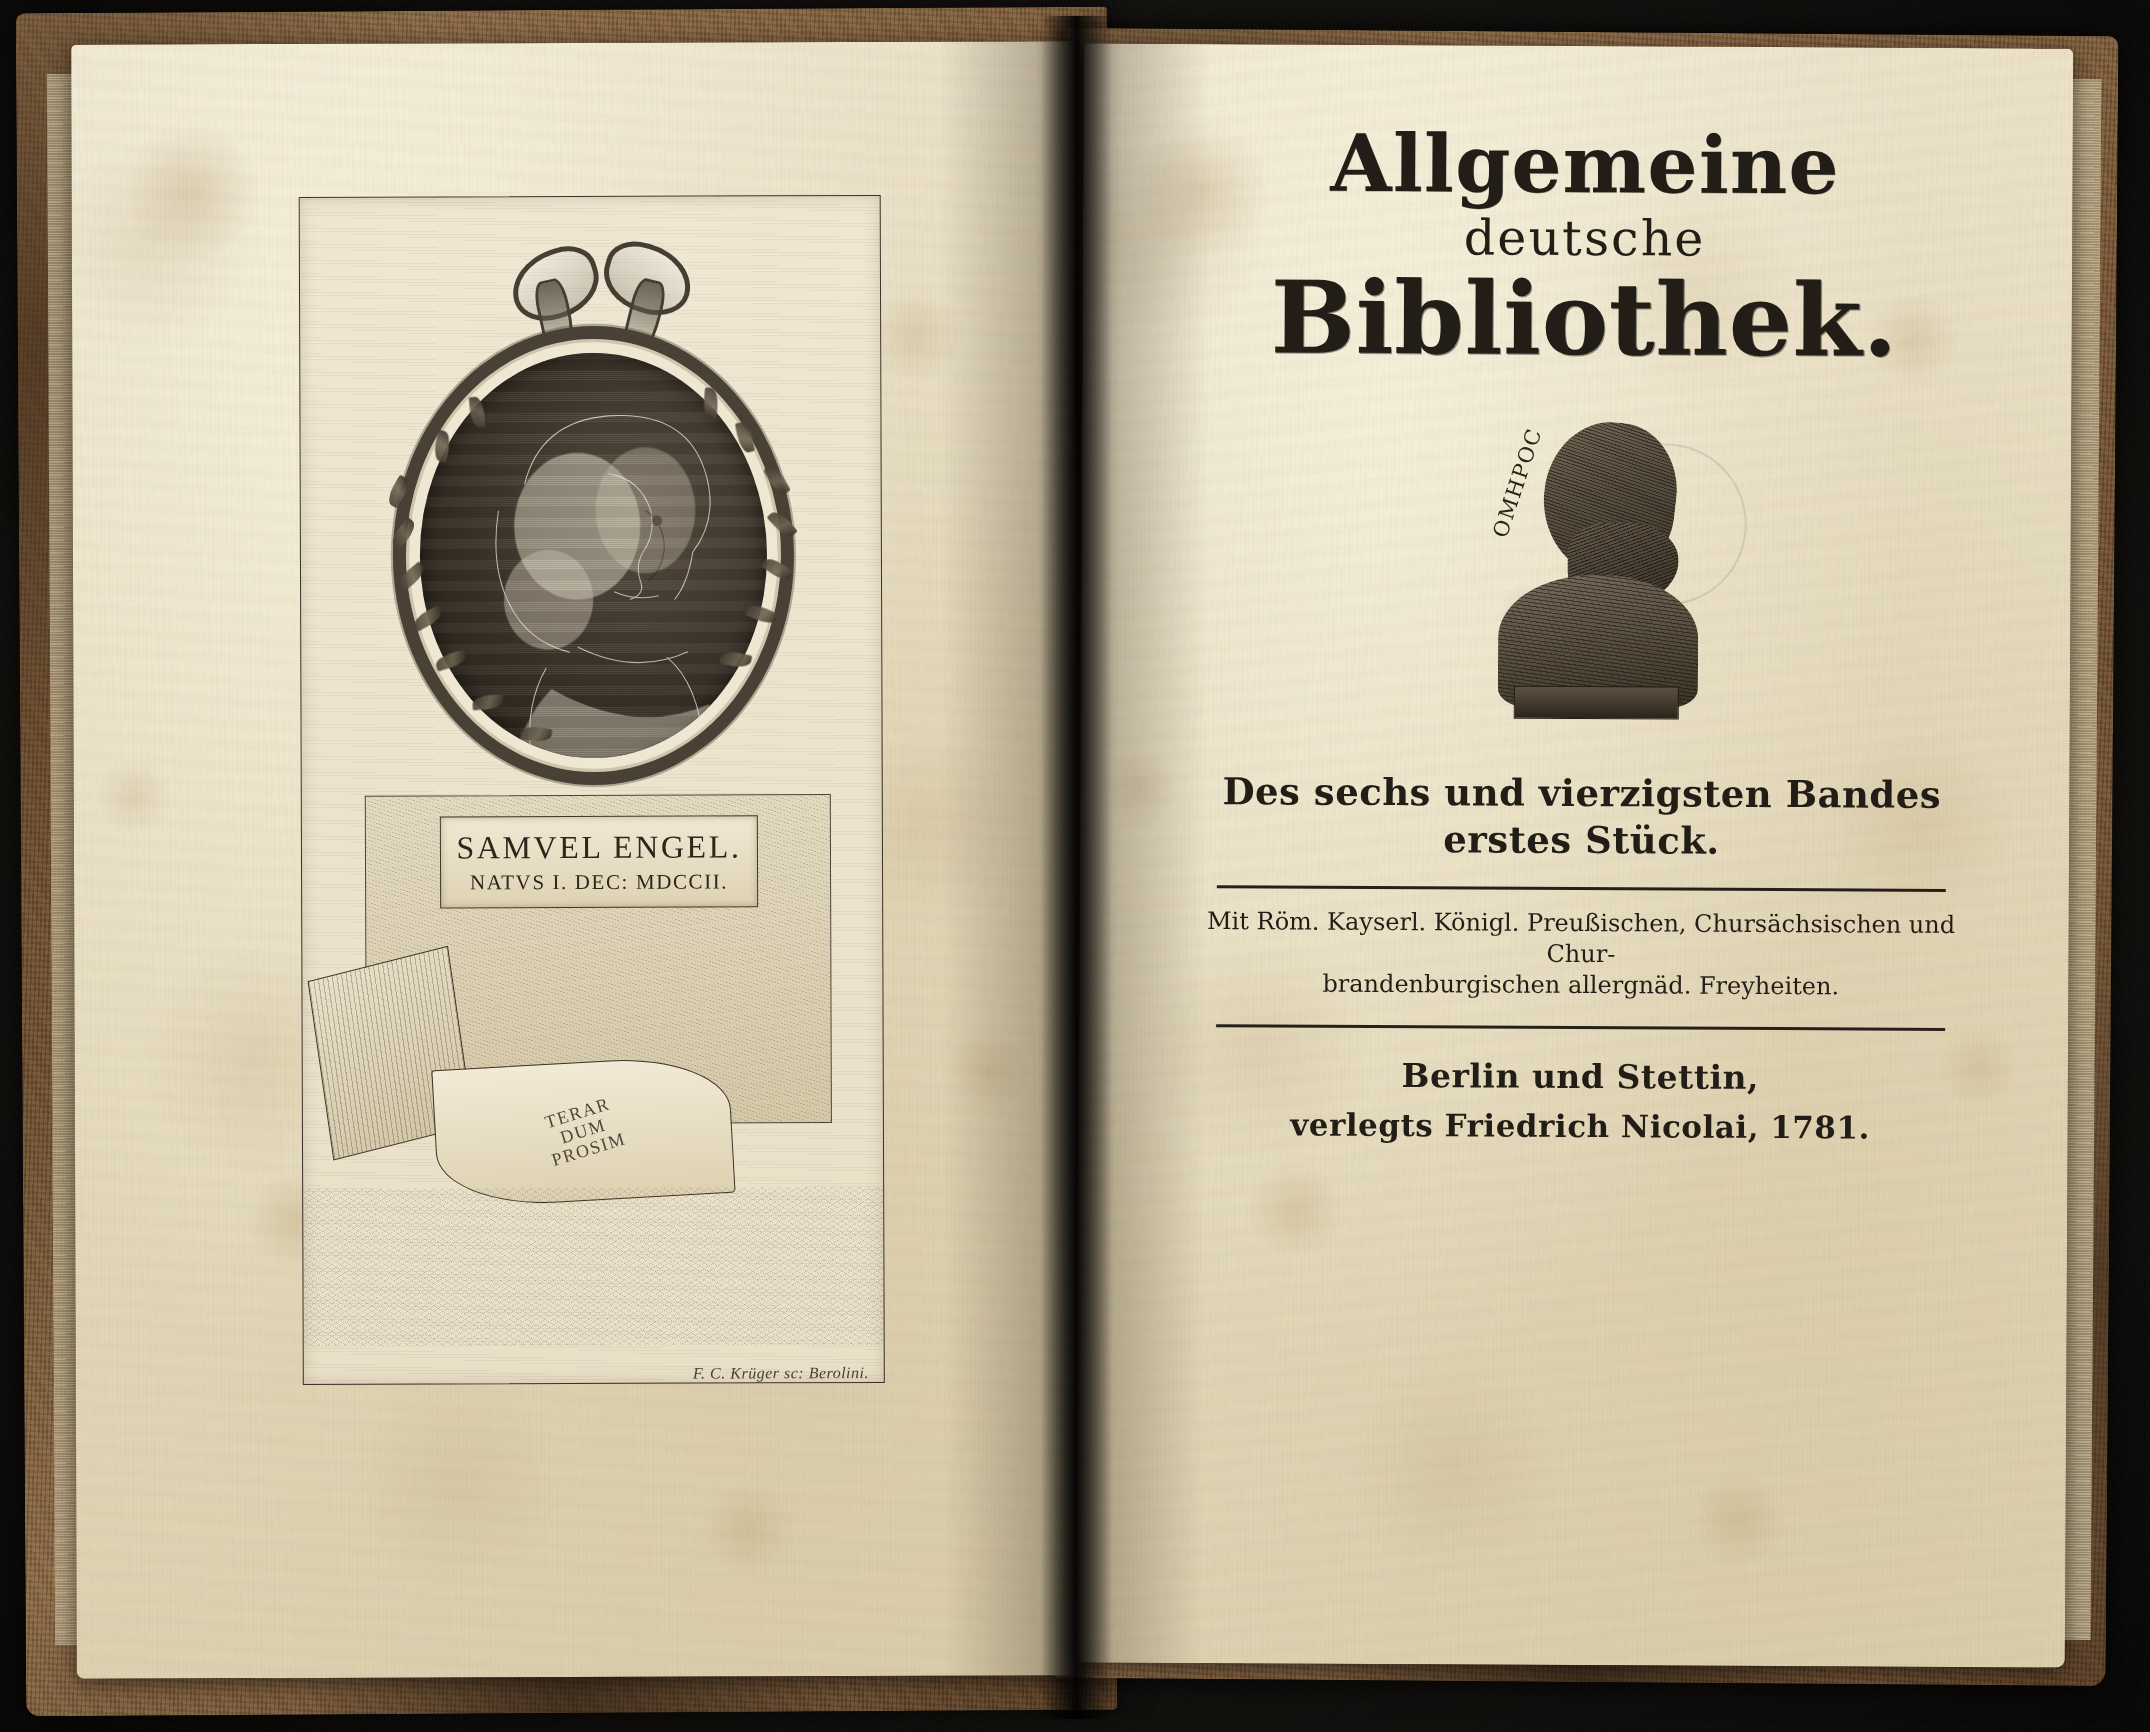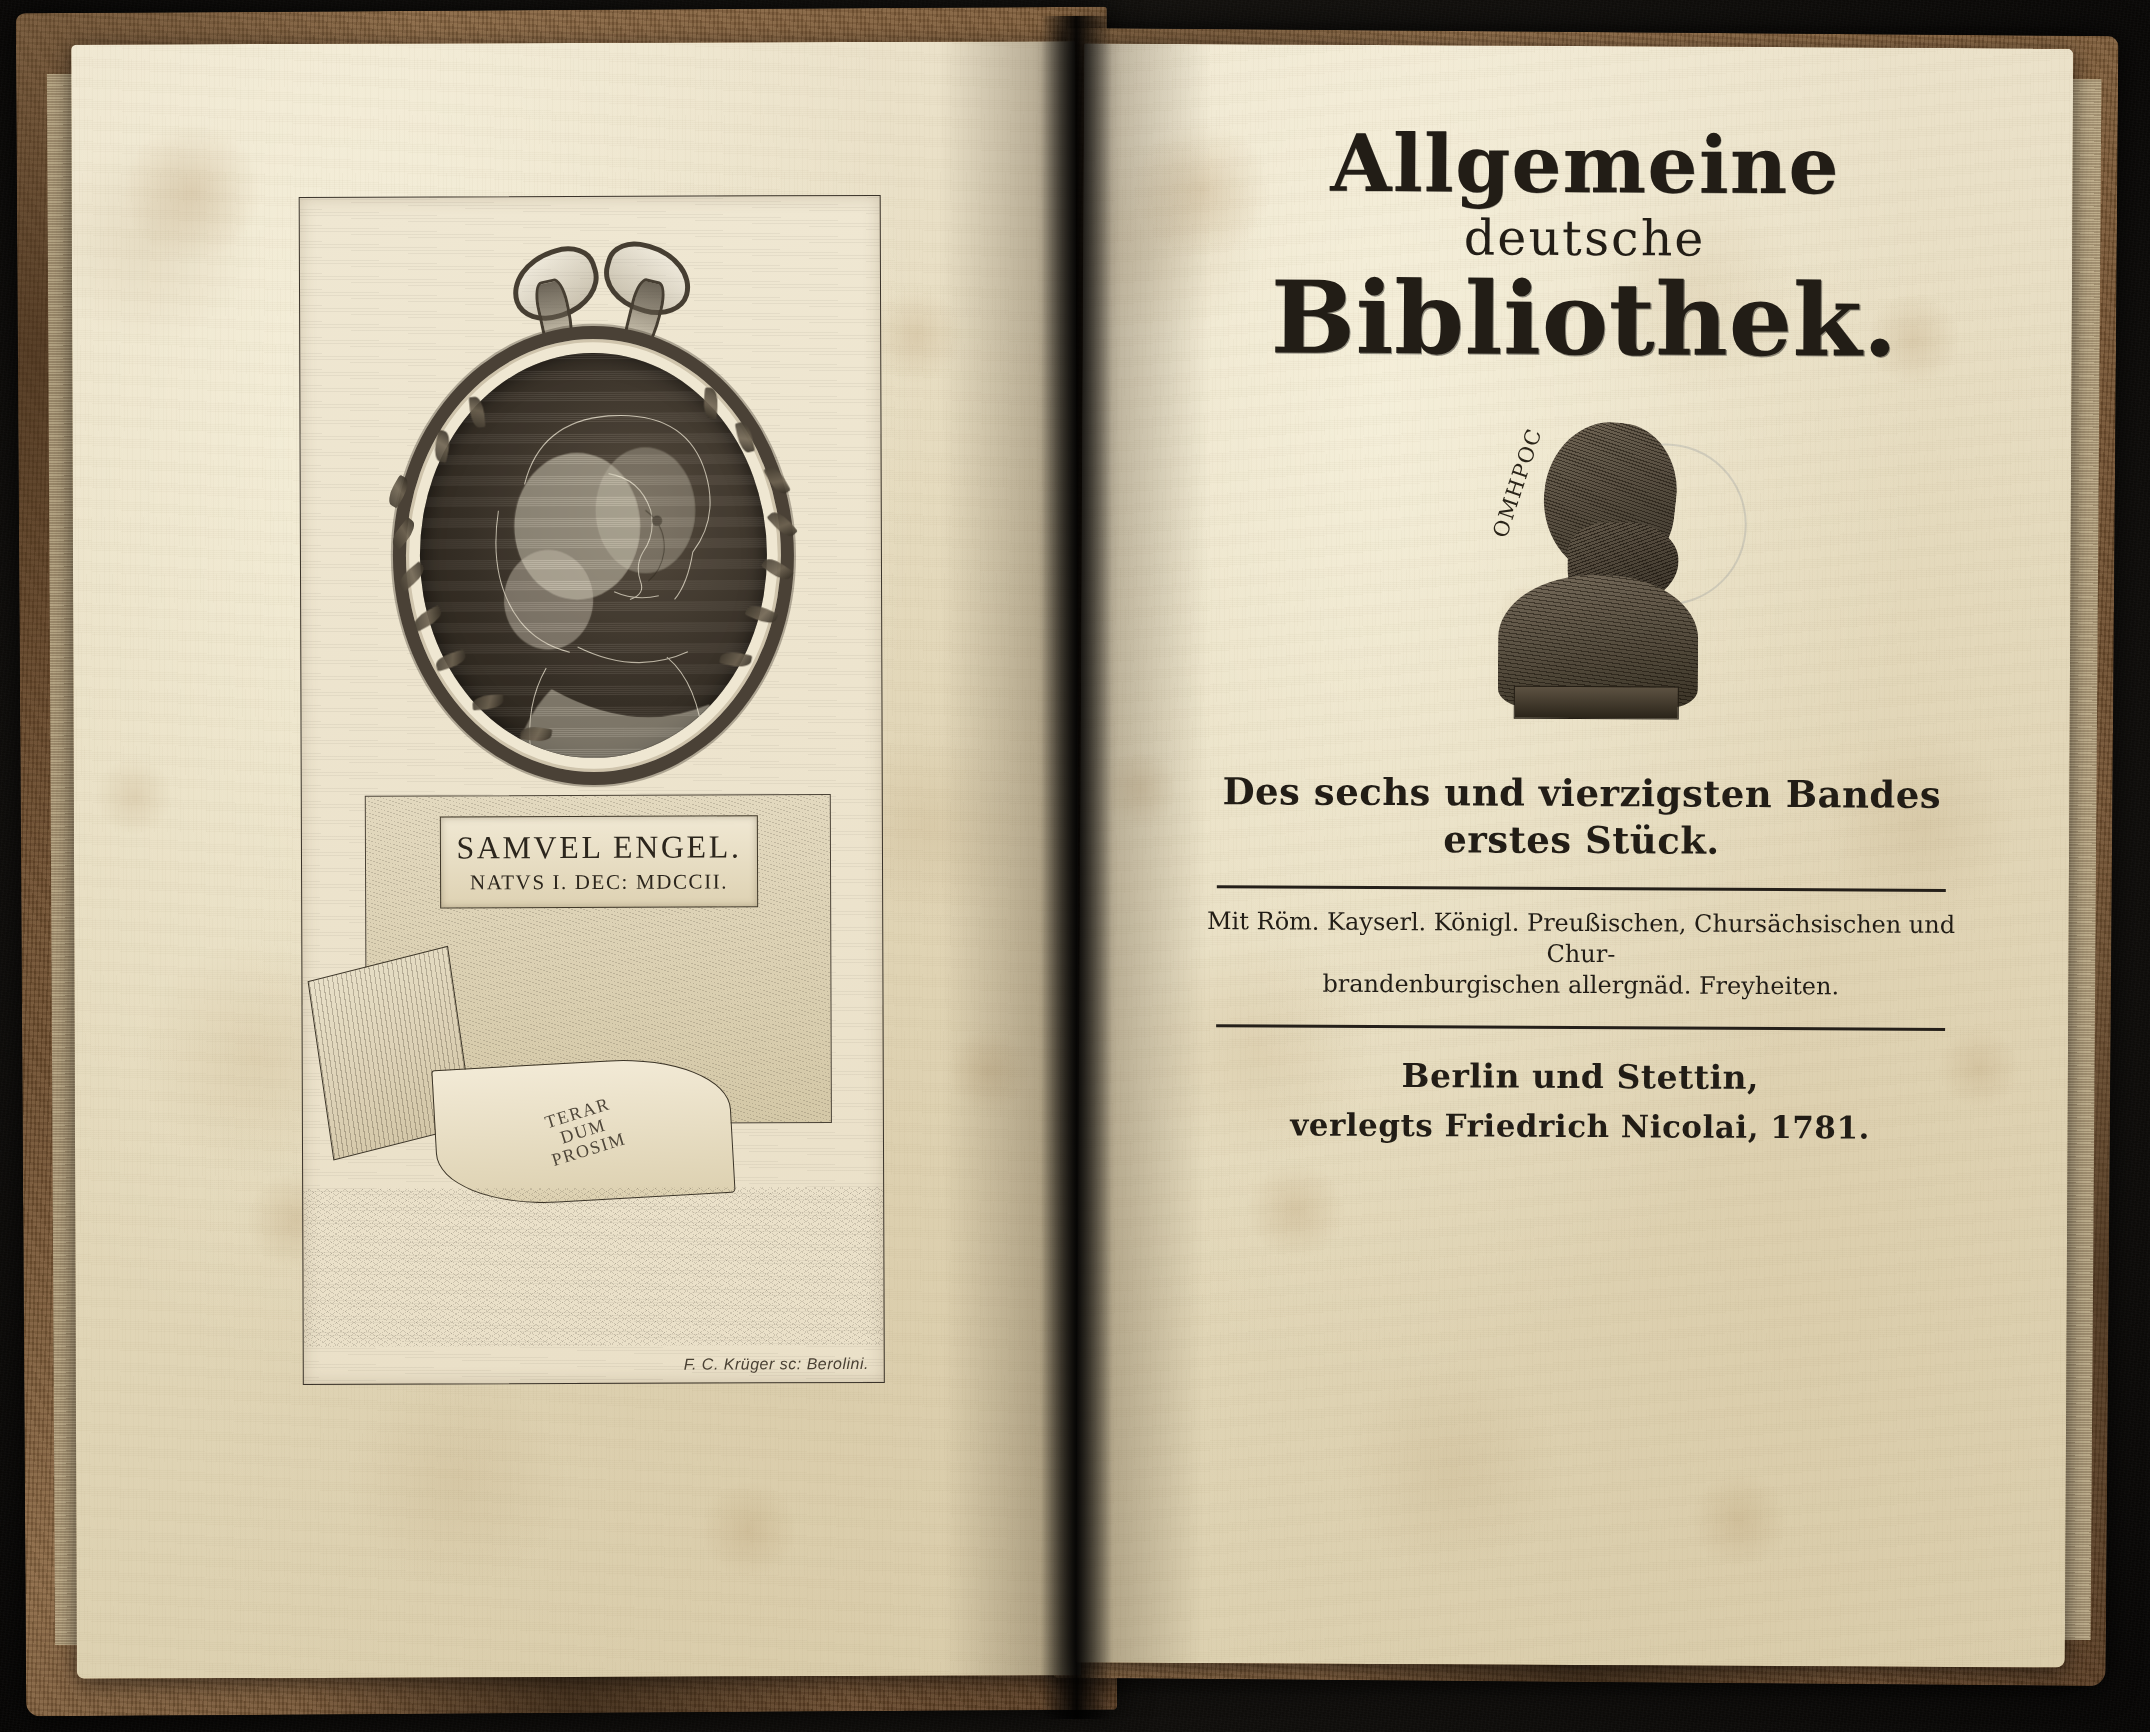--- a/index.html
+++ b/index.html
@@ -305,22 +305,22 @@
     top: 991px;
     width: 580px;
     height: 158px;
     background:
       repeating-linear-gradient(32deg, rgba(45,38,30,0.16) 0px, rgba(45,38,30,0.16) 0.5px, rgba(255,255,255,0) 0.5px, rgba(255,255,255,0) 4.7px),
       repeating-linear-gradient(-32deg, rgba(45,38,30,0.16) 0px, rgba(45,38,30,0.16) 0.5px, rgba(255,255,255,0) 0.5px, rgba(255,255,255,0) 4.7px);
   }
   #engraver-credit {
     position: absolute;
     right: 14.8px;
-    bottom: 9px;
-    font-family: Liberation Sans, sans-serif;
+    bottom: 0;
+    font-family: Liberation Serif, serif;
     font-style: italic;
     font-size: 16px;
     color: #4a4134;
     letter-spacing: 0.5px;
     margin-top: 45px;
   }
 
   
   #titlepage {
     position: absolute;

